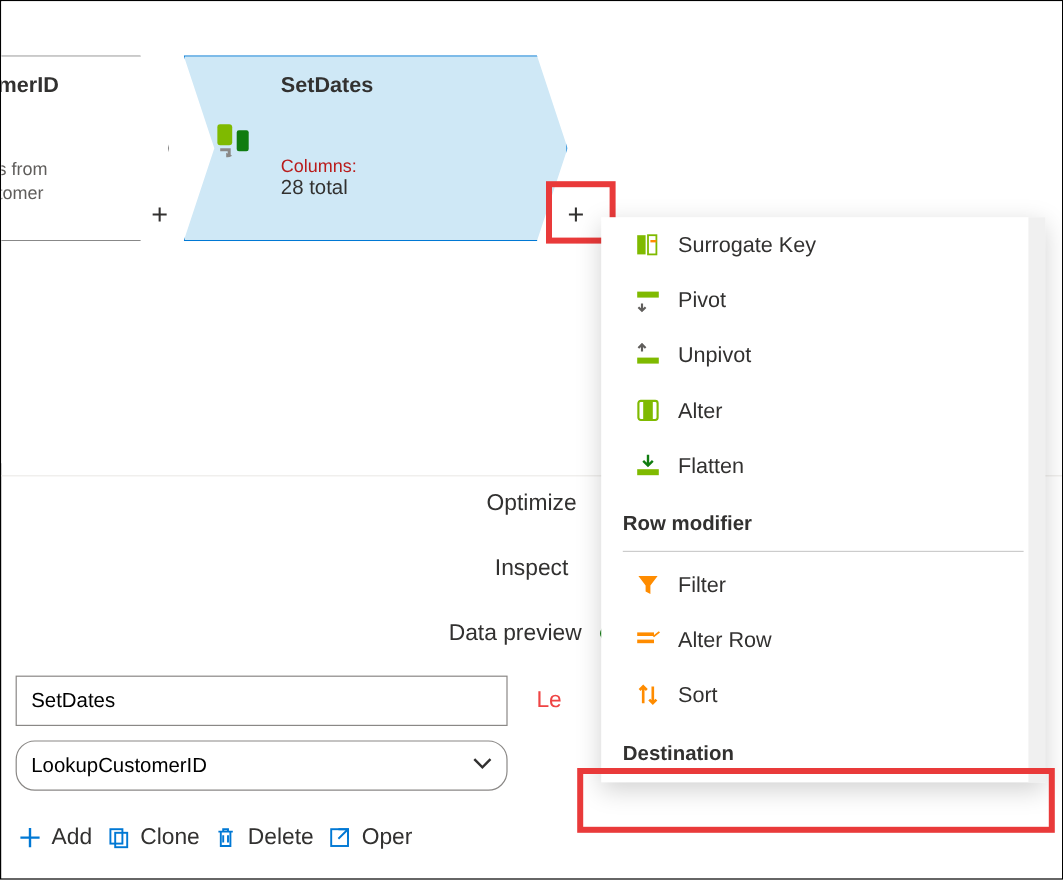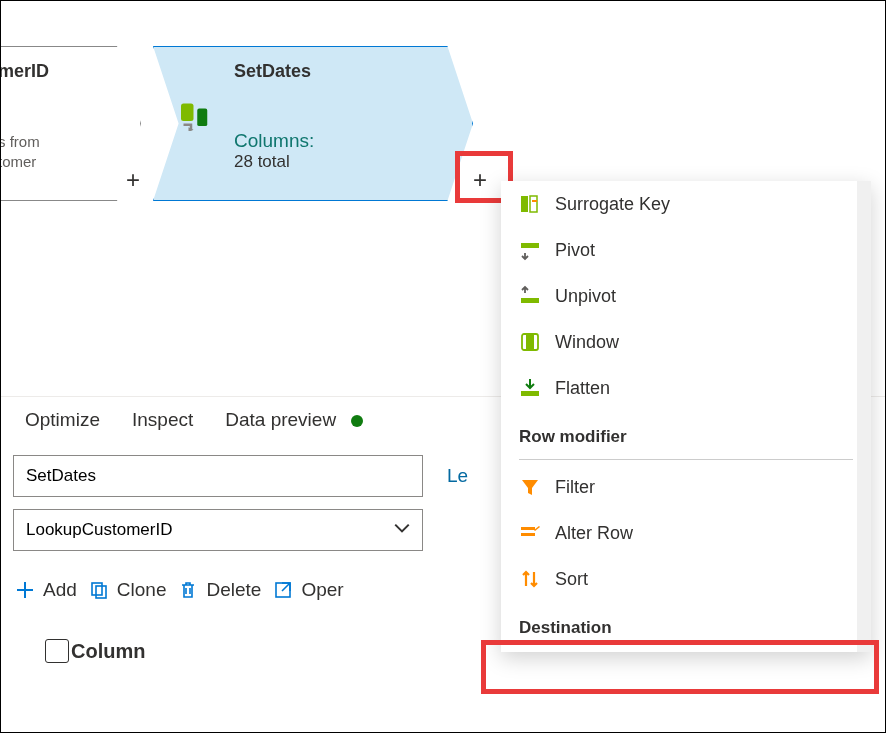--- a/index.html
+++ b/index.html
@@ -57,21 +57,21 @@
     padding: 14px 40px 14px 50px;
   }
   .node-right-icon {
     position: absolute;
     top: 95px;
     left: 180px;
     width: 30px;
     height: 34px;
   }
   .node-right .title { font-weight: 700; font-size: 18px; margin-left: 30px; }
-  .node-right .cols-label { font-size: 19px; color: #0f766e; margin-top: 48px; margin-left: 30px;}
+  .node-right .cols-label { font-size: 15px; color: #b91c1c; margin-top: 48px; margin-left: 30px;}
   .node-right .cols-val { font-size: 17px; font-weight: 400; margin-left: 30px; }
   .plus-right {
     position: absolute;
     top: 165px;
     left: 472px;
     font-size: 24px;
     color: #323130;
     cursor: pointer;
   }
   .plus-highlight {
@@ -92,46 +92,47 @@
     bottom: 0;
     border-top: 1px solid #edebe9;
     padding: 0;
   }
   .tabs {
     display: flex;
     gap: 32px;
     padding: 12px 24px 18px 24px;
     font-size: 19px;
     align-items: center;
+    flex-direction: column;
   }
   .tabs .tab { cursor: pointer; }
   .dot-green {
     display: inline-block; width: 12px; height: 12px; border-radius: 50%;
     background: #107c10; margin-left: 10px; vertical-align: middle;
   }
   .form-row {
     padding: 6px 12px;
     display: flex;
     gap: 24px;
     align-items: center;
   }
   .text-input {
     width: 410px;
     height: 42px;
     border: 1px solid #8a8886;
     padding: 6px 12px;
     font-size: 17px;
     font-family: inherit;
   }
-  .form-row .link { color: #0369a1; font-size: 19px; cursor: pointer; }
+  .form-row .link { color: #ef4444; font-size: 19px; cursor: pointer; }
   .select-wrap {
     position: relative;
     width: 410px;
   }
-  .select-wrap .text-input { width: 100%; padding-right: 40px; }
+  .select-wrap .text-input { width: 100%; padding-right: 40px; border-radius: 16px; }
   .chevron {
     position: absolute; right: 12px; top: 10px; font-size: 18px; pointer-events: none;
   }
   .toolbar {
     display: flex;
     gap: 12px;
     padding: 22px 14px 10px 14px;
     align-items: center;
     font-size: 19px;
   }
@@ -169,21 +170,21 @@
   .menu .section-title {
     font-weight: 700;
     font-size: 17px;
     padding: 16px 18px 8px 18px;
   }
   .menu hr {
     border: none; border-top: 1px solid #ccc; margin: 4px 18px;
   }
   .menu .item {
     display: flex; align-items: flex-end; gap: 14px;
-    padding: 12px 18px; font-size: 18px; cursor: pointer;
+    padding: 12px 28px; font-size: 18px; cursor: pointer;
   }
   .menu .item .micon { width: 22px; height: 22px; flex-shrink: 0; }
   .alter-highlight {
     position: absolute;
     border: 5px solid #e93a3a;
     pointer-events: none;
     left: 480px;
     top: 639px;
     width: 398px;
     height: 54px;
@@ -312,21 +313,21 @@
             <rect x="2" y="13" width="18" height="5" fill="#7fba00"></rect>
             <path d="M6 2 V8 M3 5 L6 2 L9 5" stroke="#605e5c" stroke-width="1.8" fill="none"></path>
           </svg></span>
         <span>Unpivot</span>
       </div>
       <div class="item">
         <span class="micon"><svg viewBox="0 0 22 22">
             <rect x="3" y="3" width="16" height="16" rx="2" fill="#fff" stroke="#7fba00" stroke-width="1.8"></rect>
             <rect x="7" y="3" width="8" height="16" fill="#7fba00"></rect>
           </svg></span>
-        <span>Window</span>
+        <span>Alter</span>
       </div>
       <div class="item">
         <span class="micon"><svg viewBox="0 0 22 22">
             <rect x="2" y="14" width="18" height="5" fill="#7fba00"></rect>
             <path d="M11 2 V10 M7 7 L11 11 L15 7" stroke="#107c10" stroke-width="2" fill="none"></path>
           </svg></span>
         <span>Flatten</span>
       </div>
     </div>
   <div class="section-title">Row modifier</div>

